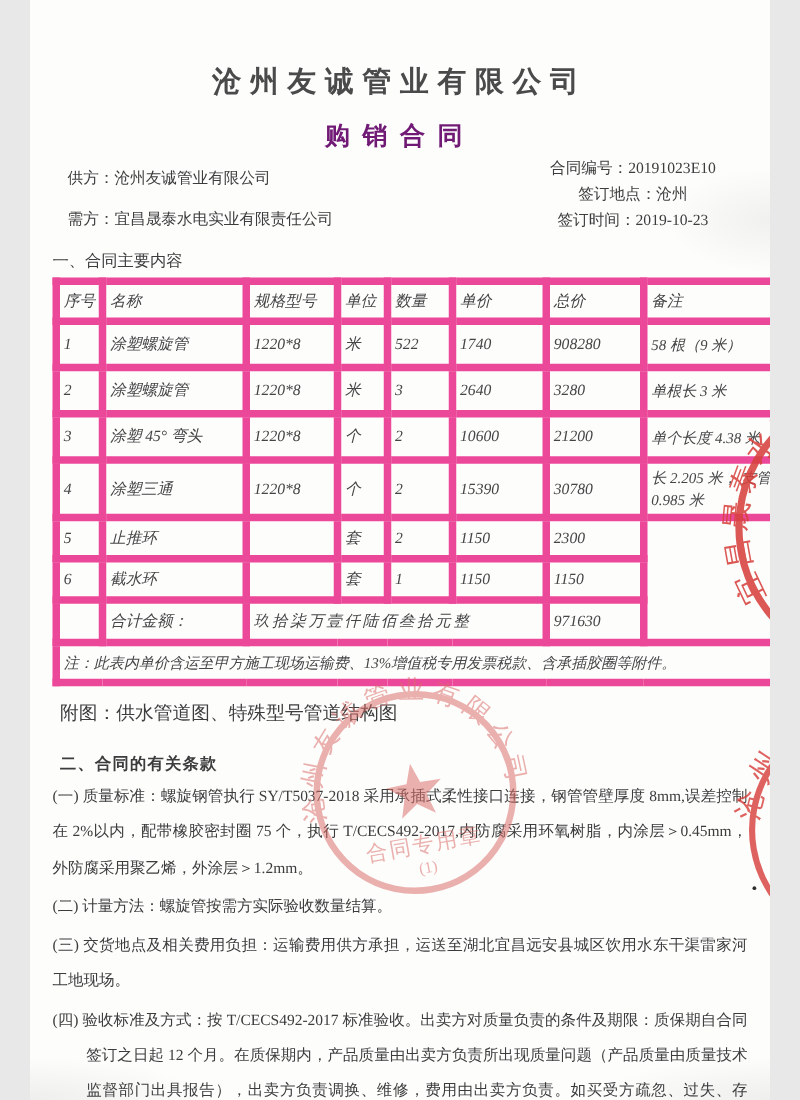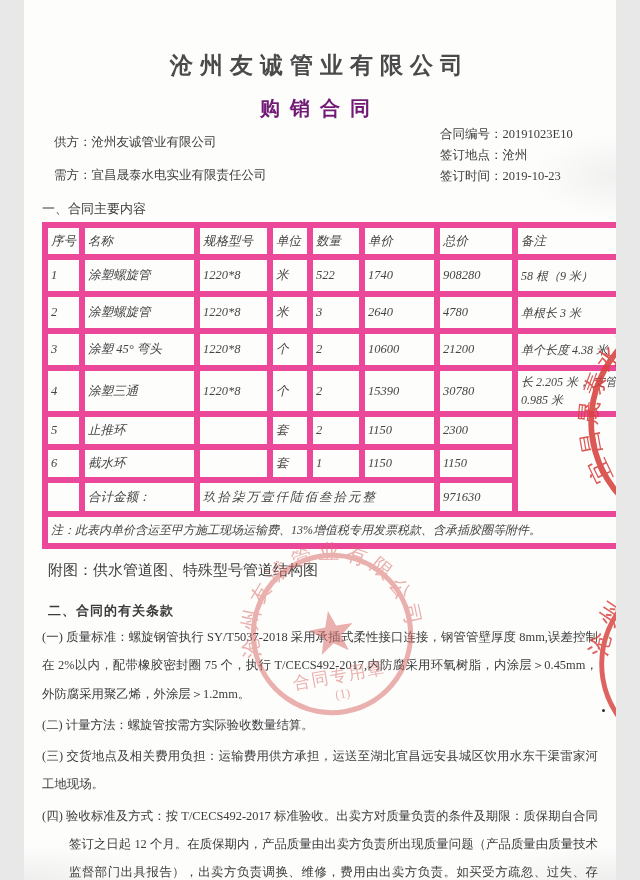--- a/index.html
+++ b/index.html
@@ -23,21 +23,21 @@
     font-size:23px;font-weight:600;letter-spacing:7px;color:#4a4a4a;
   }
   .doc-title{
     margin:14px 0 10px;text-align:center;
     font-size:20px;font-weight:600;letter-spacing:10px;color:#701a75;
   }
 
   .meta{position:relative;height:66px;font-size:12.5px;}
   .meta-left{position:absolute;left:12px;top:2px;}
   .meta-left .row{margin-bottom:16px;}
-  .meta-right{position:absolute;left:398px;top:-6px;}
+  .meta-right{position:absolute;left:398px;top:-6px;text-align:center;}
   .meta-right .row{margin-bottom:4px;}
 
   .sec-heading{font-size:13px;margin:2px 0 4px;font-weight:400;}
 
   table.items{
     width:604px;border-collapse:collapse;table-layout:fixed;
     font-size:12.5px;color:#454545;
   }
   table.items td,table.items th{
     border:6px solid #ec4899;text-align:left;vertical-align:middle;
@@ -123,21 +123,21 @@
         <td>908280</td>
         <td class="remark">58 根（9 米）</td>
       </tr>
       <tr class="r">
         <td>2</td>
         <td>涂塑螺旋管</td>
         <td>1220*8</td>
         <td>米</td>
         <td>3</td>
         <td>2640</td>
-        <td>4780</td>
+        <td>3280</td>
         <td class="remark">单根长 3 米</td>
       </tr>
       <tr class="r">
         <td>3</td>
         <td>涂塑 45° 弯头</td>
         <td>1220*8</td>
         <td>个</td>
         <td>2</td>
         <td>10600</td>
         <td>21200</td>

